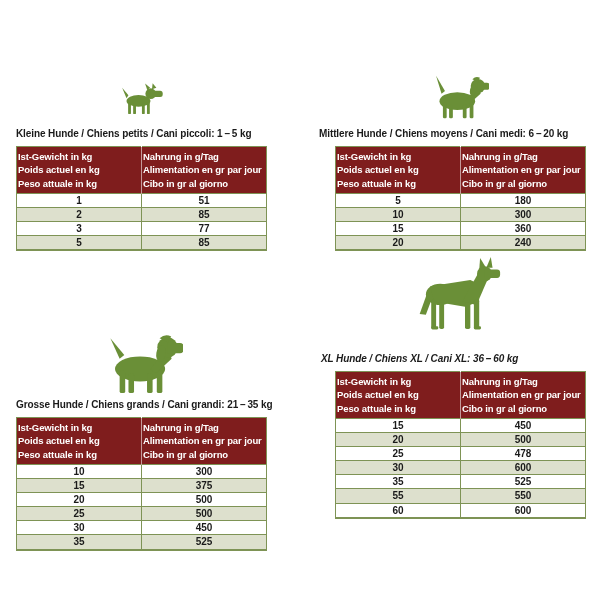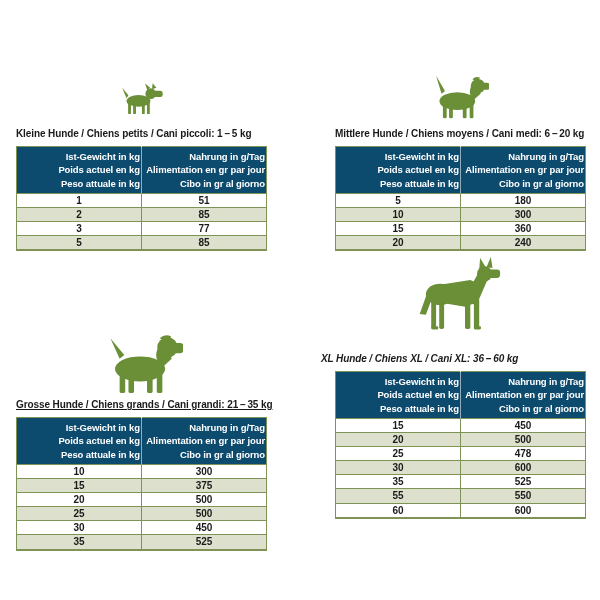--- a/index.html
+++ b/index.html
@@ -17,23 +17,23 @@
     position:absolute;width:251px;
     font-size:10px;font-weight:bold;color:#1a1a1a;letter-spacing:-0.1px;
     white-space:nowrap;
   }
 
   table.feed{
     position:absolute;width:251px;border-collapse:collapse;table-layout:fixed;
     border:1.5px solid #7e9355;border-bottom-width:2px;
   }
   table.feed thead th{
-    background:#0c4a6e;color:#ffffff;font-weight:bold;
+    background:#7f1d1d;color:#ffffff;font-weight:bold;
     font-size:9.5px;line-height:13.5px;padding:2.5px 1px 3px;
-    text-align:right;letter-spacing:-0.1px;
+    text-align:left;letter-spacing:-0.1px;
   }
   table.feed thead th:first-child{border-right:1.5px solid rgba(255,255,255,0.55);}
   table.feed tbody td{
     font-size:10px;font-weight:bold;color:#1a1a1a;text-align:center;
     height:13.1px;padding:0;line-height:13.1px;
     border-top:1px solid #7e9355;background:#ffffff;
   }
   table.feed tbody td:first-child{border-right:1.5px solid #7e9355;}
   table.feed tbody tr:nth-child(even) td{background:#dde0cd;}
 </style>
@@ -105,21 +105,21 @@
         <rect x="64" y="98" width="11" height="40" rx="4"></rect>
         <rect x="104" y="98" width="11" height="40" rx="4"></rect>
         <rect x="124" y="92" width="11" height="46" rx="4"></rect>
         <polygon points="112,86 150,44 156,66 122,96"></polygon>
         <circle cx="148" cy="44" r="21"></circle>
         <path d="M148,34 h26 a8,8 0 0 1 8,8 v5 a8,8 0 0 1 -8,8 h-26 z"></path>
         <ellipse cx="134" cy="56" rx="9" ry="17" transform="rotate(12 134 56)"></ellipse>
         <path d="M132,24 q10,-10 22,-4 l-6,12 z"></path>
       </svg>
     </div>
-    <div class="tbl-title" style="left:335px;top:128px;">Mittlere Hunde / Chiens moyens / Cani medi: 6 – 20 kg</div>
+    <div class="tbl-title" style="left:319px;top:128px;">Mittlere Hunde / Chiens moyens / Cani medi: 6 – 20 kg</div>
     <table class="feed" style="left:335px;top:146px;">
       <thead>
         <tr>
           <th>
             <div>Ist-Gewicht in kg</div>
             <div>Poids actuel en kg</div>
             <div>Peso attuale in kg</div>
           </th>
           <th>
             <div>Nahrung in g/Tag</div>
@@ -159,21 +159,21 @@
         <rect x="63" y="96" width="12" height="42" rx="4"></rect>
         <rect x="103" y="96" width="12" height="42" rx="4"></rect>
         <rect x="124" y="90" width="12" height="48" rx="4"></rect>
         <polygon points="110,86 148,40 156,64 122,96"></polygon>
         <circle cx="147" cy="40" r="22"></circle>
         <path d="M147,30 h27 a9,9 0 0 1 9,9 v4 a9,9 0 0 1 -9,9 h-27 z"></path>
         <ellipse cx="133" cy="53" rx="10" ry="18" transform="rotate(10 133 53)"></ellipse>
         <path d="M130,20 q12,-11 25,-4 l-7,13 z"></path>
       </svg>
     </div>
-    <div class="tbl-title" style="left:16px;top:399px;text-decoration:underline;">Grosse Hunde / Chiens grands / Cani grandi: 21 – 35 kg</div>
+    <div class="tbl-title" style="left:16px;top:399px;">Grosse Hunde / Chiens grands / Cani grandi: 21 – 35 kg</div>
     <table class="feed" style="left:16px;top:417px;">
       <thead>
         <tr>
           <th>
             <div>Ist-Gewicht in kg</div>
             <div>Poids actuel en kg</div>
             <div>Peso attuale in kg</div>
           </th>
           <th>
             <div>Nahrung in g/Tag</div>

